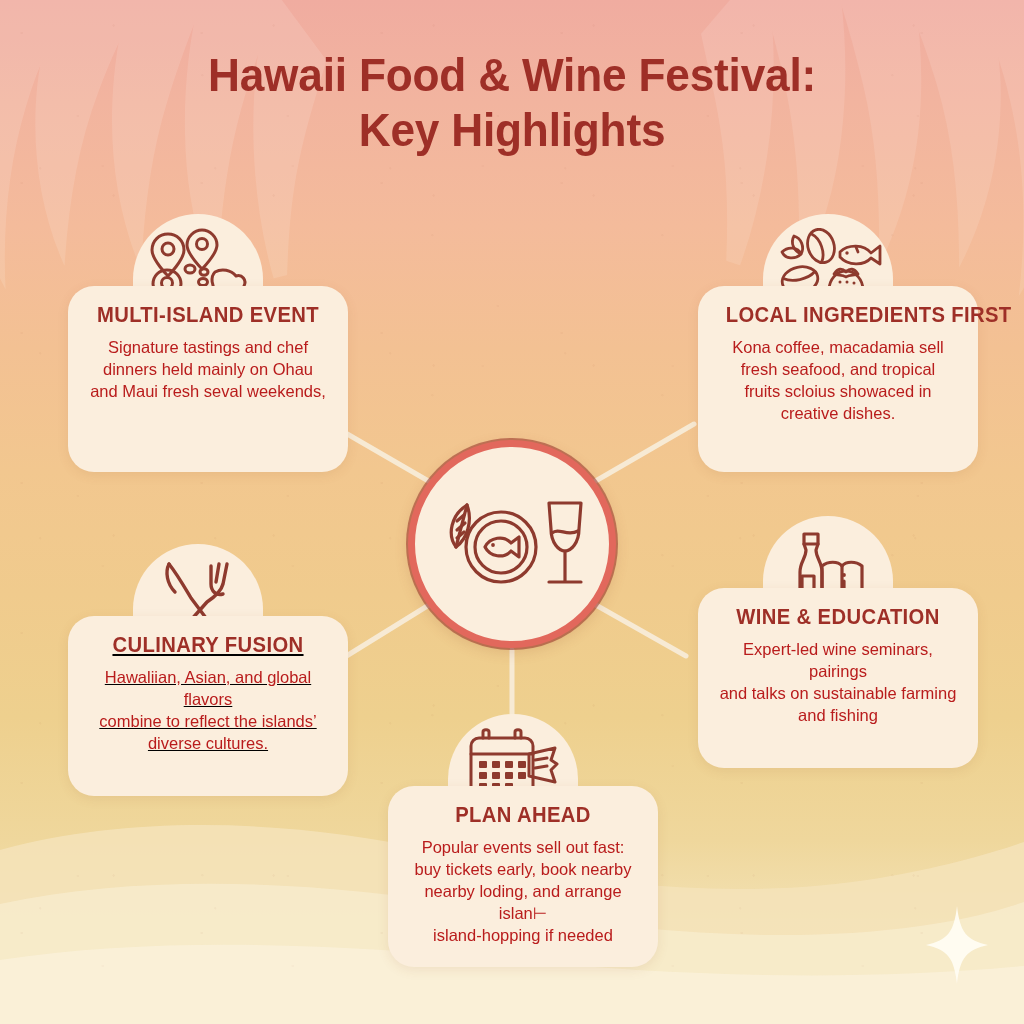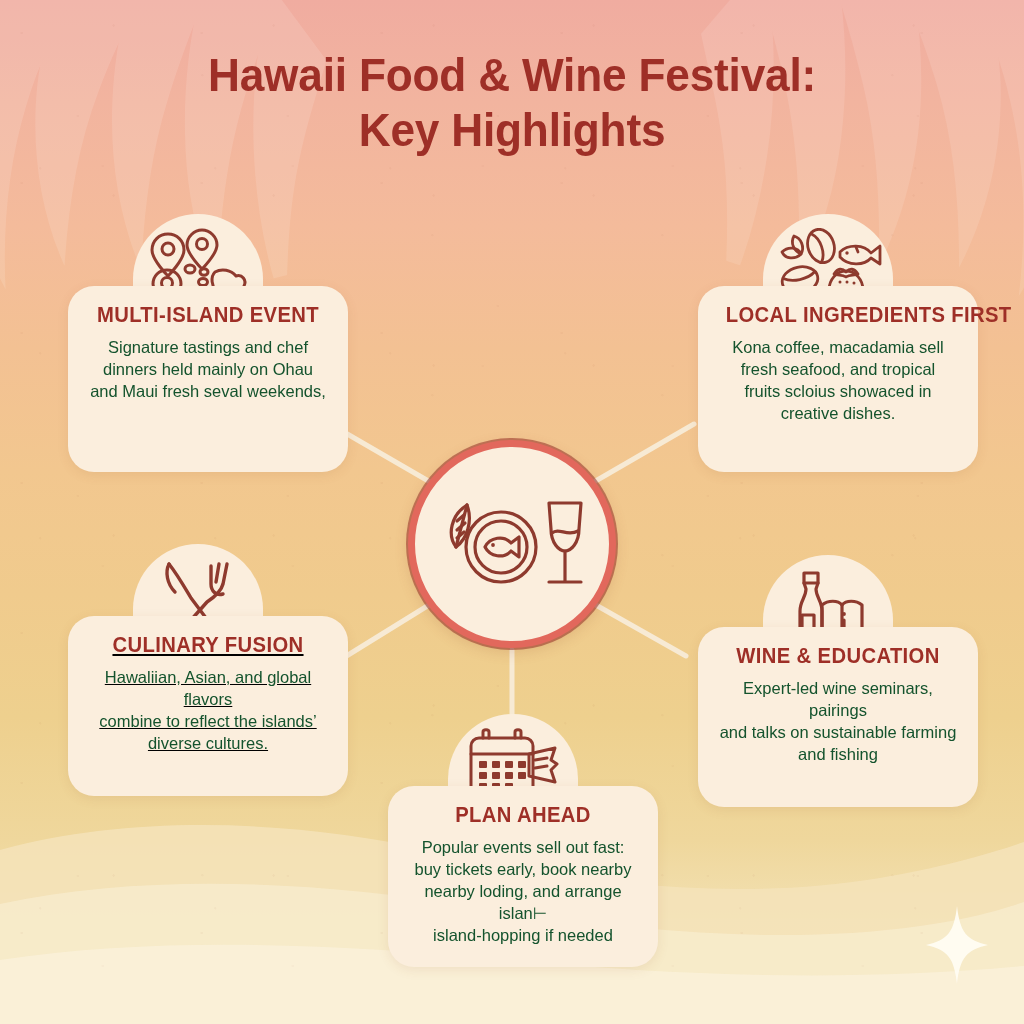--- a/index.html
+++ b/index.html
@@ -98,33 +98,33 @@
     letter-spacing:.4px;
     color:#9e2f27;
     text-align:center;
     transform:scaleX(.92);
     margin-bottom:9px;
     white-space:nowrap;
   }
   .card-desc {
     font-size:16.5px;
     line-height:1.33;
-    color:#14532d;
+    color:#b91c1c;
     text-align:center;
   }
   .card-desc .ln { display:block; }
 
   
   #card-multi-island { left:48px;  top:286px; width:300px; }
   #card-multi-island .card-bump { top:-72px; }
   #card-local-ingredients { left:678px; top:286px; width:300px; }
   #card-local-ingredients .card-bump { top:-72px; }
   #card-culinary-fusion { left:48px;  top:616px; width:300px;text-decoration:underline; }
   #card-culinary-fusion .card-bump { top:-72px; }
-  #card-wine-education { left:678px; top:627px; width:300px; }
+  #card-wine-education { left:678px; top:588px; width:300px; }
   #card-wine-education .card-bump { top:-72px; }
   #card-plan-ahead { left:368px; top:786px; width:290px; }
   #card-plan-ahead .card-bump { top:-72px; }
 
   #card-multi-island .card-body { min-height:186px; }
   #card-local-ingredients .card-body { min-height:186px; }
   #card-culinary-fusion .card-body { min-height:180px; }
   #card-wine-education .card-body { min-height:180px; }
   #card-plan-ahead .card-body { min-height:180px; }
 

